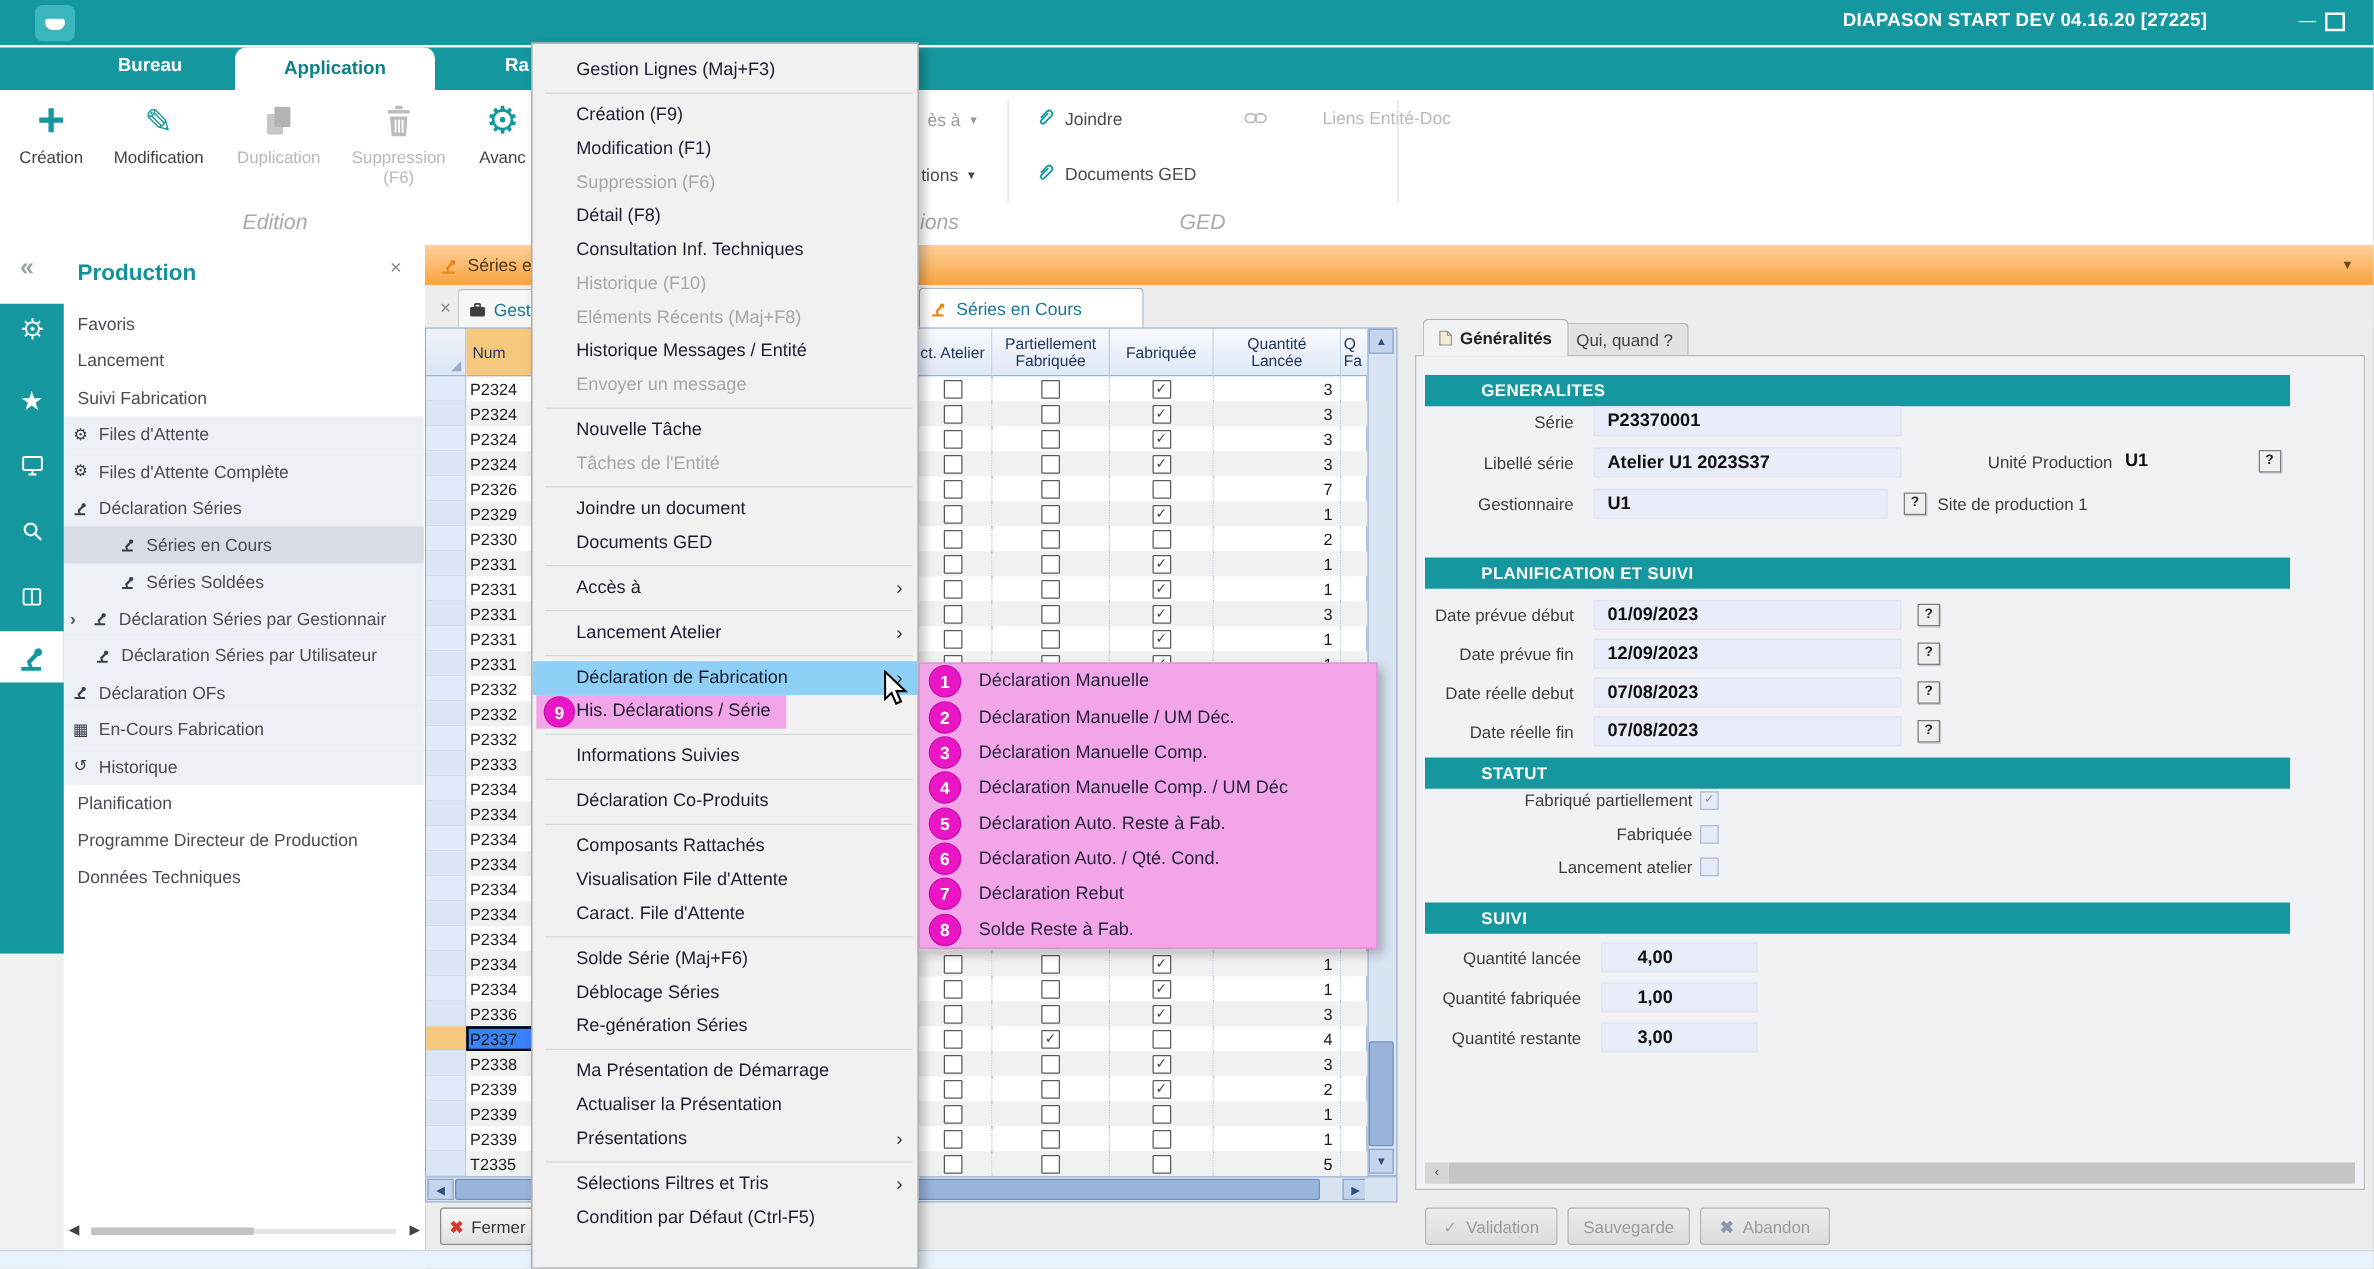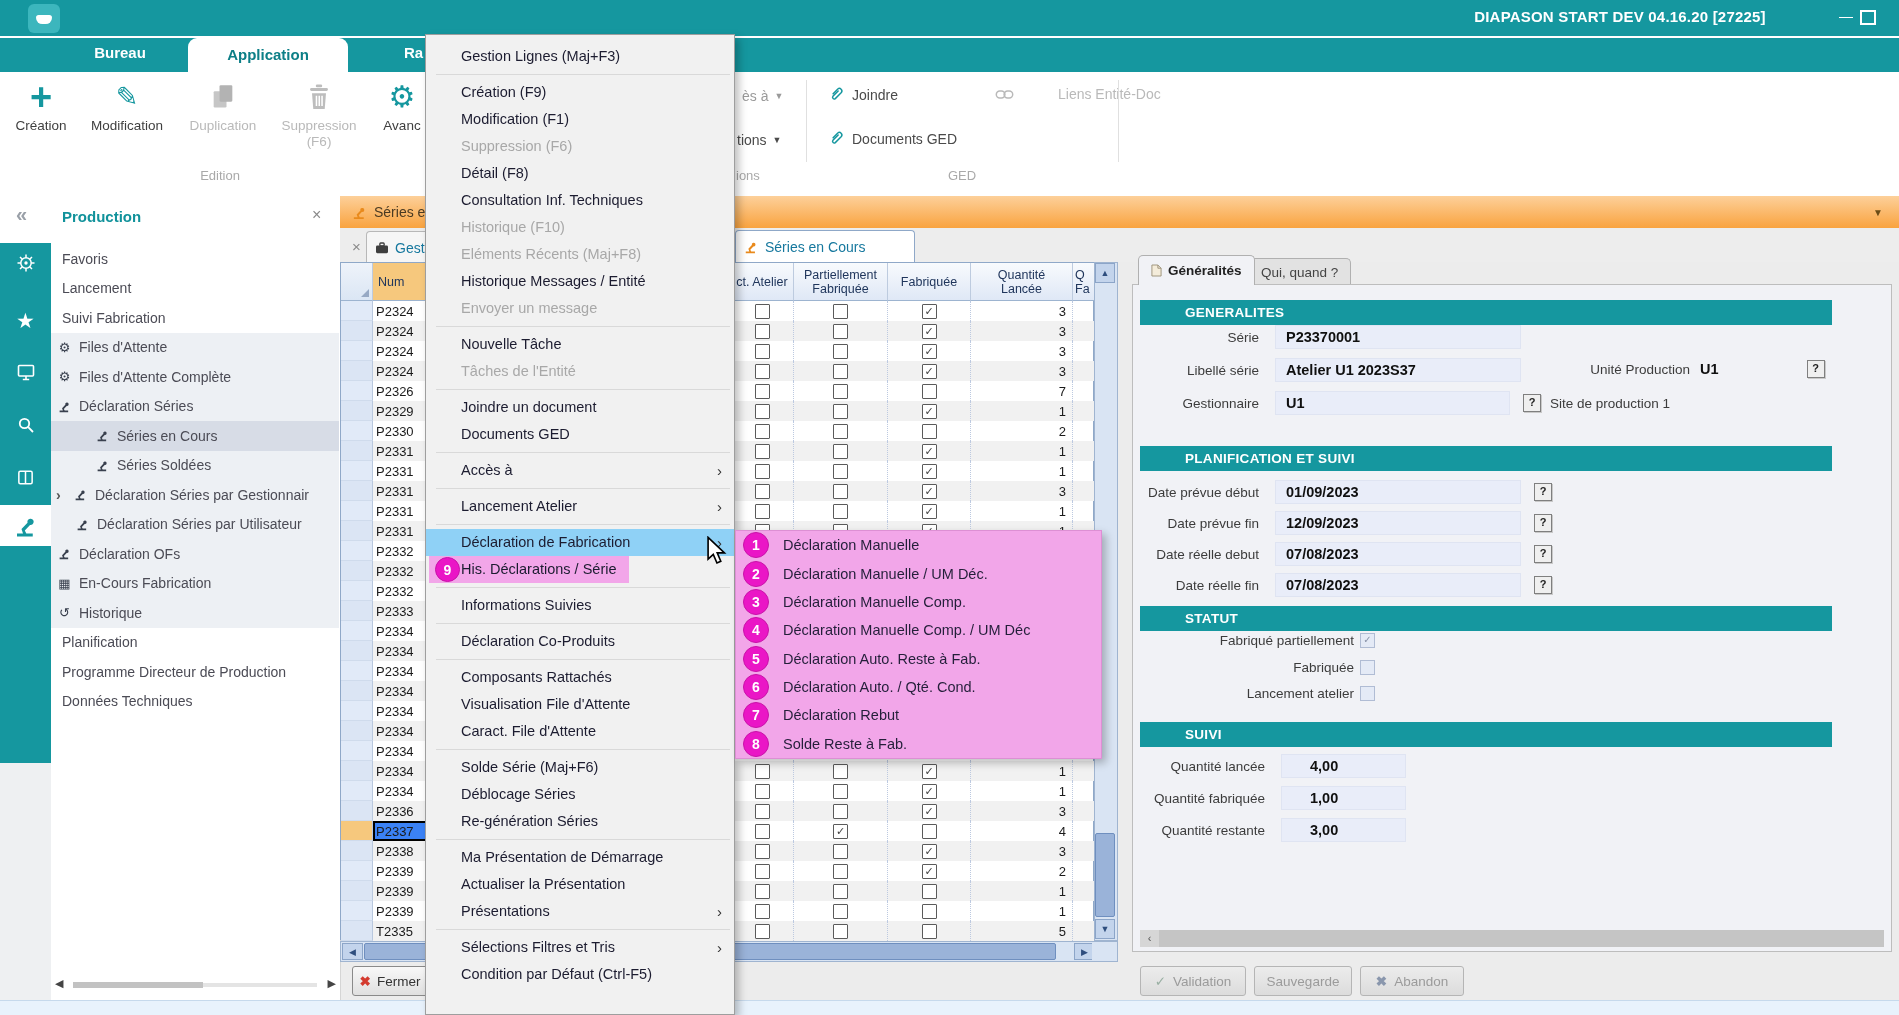--- a/index.html
+++ b/index.html
@@ -26,40 +26,40 @@
 
   
   .ribbon{left:0;top:72px;width:1899px;height:124px;background:#fff;border-bottom:1px solid #e2e2e2;}
   .rb{position:absolute;top:76px;text-align:center;}
   .rb .ric{height:42px;display:flex;align-items:center;justify-content:center;}
   .rb .rlb{font-size:13.5px;color:#3f3f3f;line-height:16px;}
   .rb.dis .rlb{color:#b9b9b9;}
   .plus-g{font-size:38px;font-weight:bold;color:#15979f;line-height:34px;}
   .pencil-g{font-size:27px;color:#15979f;transform:rotate(0deg);}
   .gear-g{font-size:30px;color:#15979f;line-height:34px;}
-  .grp-label{top:168px;text-align:center;color:#a9a9a9;font-size:13px;}
+  .grp-label{top:168px;text-align:center;color:#a9a9a9;font-size:17px;font-style:italic;}
   .vsep{top:80px;width:1px;height:82px;background:#e0e0e0;}
   .ddpart{color:#9a9a9a;font-size:14px;}
   .ddpart.dark{color:#4a4a4a;}
   .caret{font-size:9px;vertical-align:2px;margin-left:6px;}
   .gedrow{position:absolute;display:flex;align-items:center;gap:7px;font-size:14px;color:#4a4a4a;}
   .gedrow.gray{color:#b9b9b9;}
 
   
   .rail{left:0;top:243px;width:51px;height:520px;background:#15979f;}
   .rail-ic{position:absolute;left:0;width:51px;text-align:center;color:#fff;}
   .rail-tile{left:0;top:505px;width:51px;height:41px;background:#fff;display:flex;align-items:center;justify-content:center;color:#15979f;}
   .rail-below{left:0;top:763px;width:51px;height:252px;background:#eef0f2;}
   .star-g{font-size:21px;color:#fff;}
 
   
   .sidebar{left:51px;top:196px;width:289px;height:819px;background:#fff;border-right:1px solid #d5d5d5;}
   .sb-head-col{left:0px;top:196px;width:51px;height:47px;background:#fff;}
   .sb-collapse{left:16px;top:203px;font-size:20px;color:#9aa0a8;font-weight:bold;}
-  .sb-title{left:62px;top:208px;color:#11929b;font-weight:bold;font-size:15px;}
+  .sb-title{left:62px;top:208px;color:#11929b;font-weight:bold;font-size:18px;}
   .sb-close{left:312px;top:206px;color:#8a8a8a;font-size:16px;}
   #sidebar-items{position:absolute;left:51px;top:244px;width:288px;}
   .sb-item{height:29.5px;display:flex;align-items:center;white-space:nowrap;overflow:hidden;
            font-size:14px;color:#4b4b55;padding-left:11px;}
   .sb-item.grp{background:#edf0f4;}
   .sb-item.sel{background:#d7dce6;}
   .sb-item.ic0{padding-left:5px;}
   .sb-item.ind1{padding-left:43px;}
   .sb-item.ind2{padding-left:23px;}
   .sb-ico{display:inline-flex;width:17px;justify-content:center;margin-right:6px;color:#39404e;font-size:13px;}

